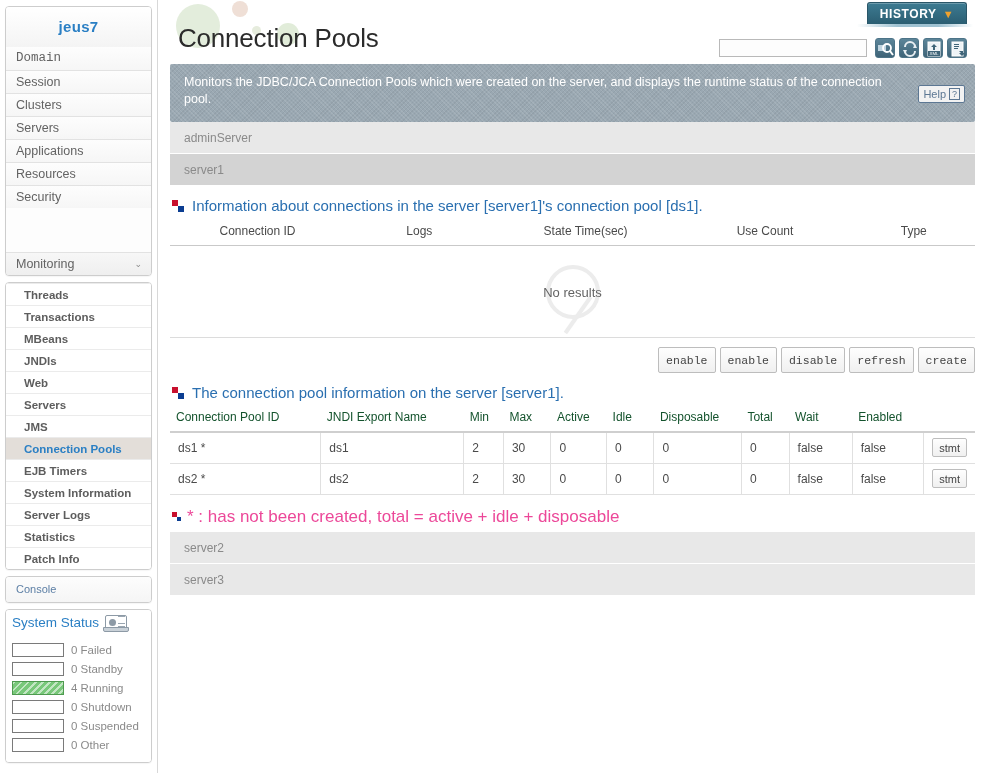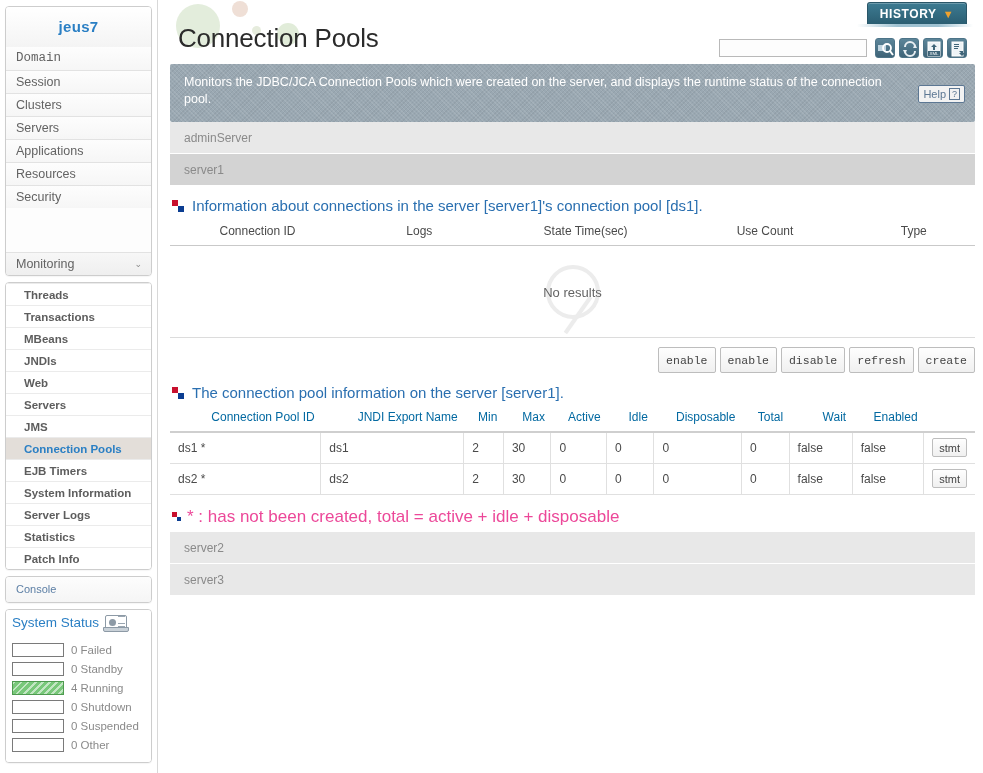--- a/index.html
+++ b/index.html
@@ -358,24 +358,24 @@
 
   
   table.pool {
     width: 100%;
     border-collapse: collapse;
     font-size: 12px;
     margin-top: 2px;
   }
   table.pool thead th {
     font-weight: normal;
-    color: #0369a1;
+    color: #14532d;
     padding: 5px 6px 7px 6px;
     border-bottom: 2px solid #cfcfcf;
-    text-align: right;
+    text-align: left;
     white-space: nowrap;
   }
   table.pool tbody td {
     height: 31px;
     color: #4a4a4a;
     border: 1px solid #e0e0e0;
     border-left: none; border-right: none;
     padding: 0 8px;
     white-space: nowrap;
   }

